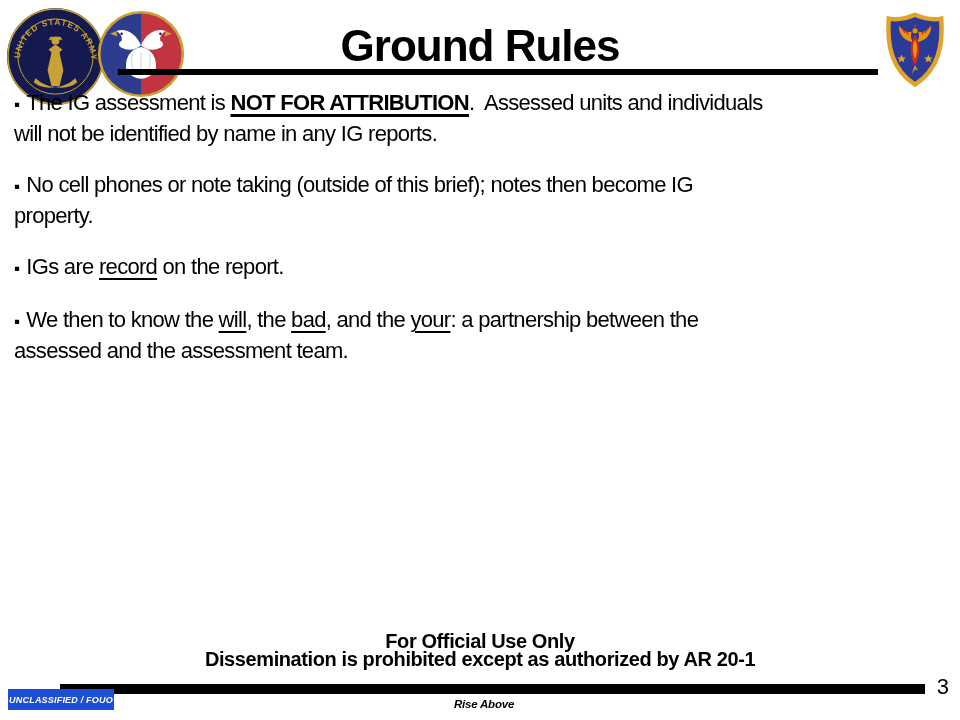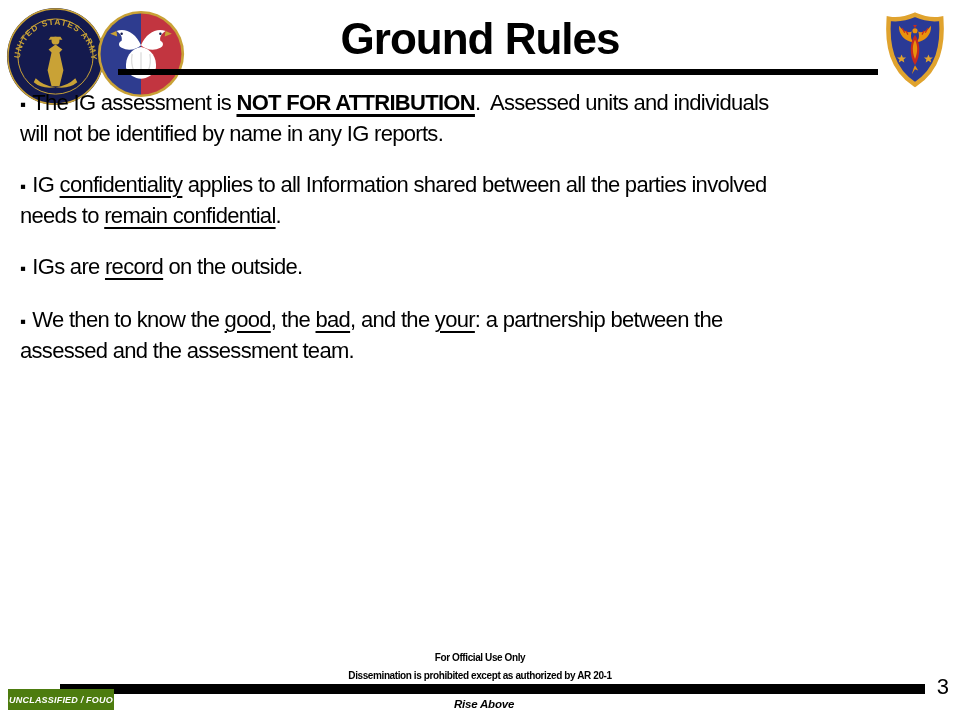--- a/index.html
+++ b/index.html
@@ -3,48 +3,48 @@
 <meta charset="utf-8">
 <style>
   html,body{margin:0;padding:0;background:#fff;}
   .slide{
     position:relative;width:960px;height:720px;background:#fff;overflow:hidden;
     font-family:"Liberation Sans",sans-serif;color:#000;
   }
   
   .title{
     position:absolute;left:0;right:0;top:6px;text-align:center;
-    font-size:44px;font-weight:bold;letter-spacing:-1px;margin:8px;
+    font-size:44px;font-weight:bold;letter-spacing:-1px;margin:15px;
   }
   .title-underline{
     position:absolute;left:118px;top:69px;width:760px;height:6px;background:#000;
   }
   .emblem-seal{position:absolute;left:6px;top:7px;width:99px;height:99px;}
   .emblem-patch{position:absolute;left:97px;top:10px;width:88px;height:88px;}
   .emblem-shield{position:absolute;left:883px;top:10px;width:64px;height:80px;}
   
   .bullets{
     position:absolute;left:14px;top:88px;width:922px;margin:0;padding:0;list-style:none;
     font-size:22px;line-height:29px;letter-spacing:-0.7px;
   }
-  .bullet{margin:0 0 22px 6px;}
+  .bullet{margin:0 0 22px 0;}
   .marker{font-size:17px;margin-right:7px;}
   .btext{white-space:pre-wrap;}
   .b{font-weight:bold;}
   .u{text-decoration:underline;text-decoration-thickness:2px;text-underline-offset:4px;}
   .b.u{text-decoration-thickness:3px;}
   
   .fouo{
-    position:absolute;left:0;right:0;top:649px;text-align:center;
-    font-size:10px;font-weight:bold;line-height:17.5px;letter-spacing:-0.4px;
+    position:absolute;left:0;right:0;top:633px;text-align:center;
+    font-size:20px;font-weight:bold;line-height:17.5px;letter-spacing:-0.4px;
   }
   .bottom-bar{position:absolute;left:60px;top:684px;width:865px;height:10px;background:#000;}
   .page-number{position:absolute;right:11px;top:674px;font-size:22px;}
   .class-badge{
-    position:absolute;left:8px;top:689px;width:106px;height:21px;background:#4d7c0f;
+    position:absolute;left:8px;top:689px;width:106px;height:21px;background:#1d4ed8;
     color:#fff;font-size:9px;font-weight:bold;font-style:italic;
     display:flex;align-items:center;justify-content:center;letter-spacing:0.2px;
   }
   .motto{
     position:absolute;left:8px;right:0;top:698px;text-align:center;
     font-size:11.5px;font-weight:bold;font-style:italic;letter-spacing:-0.2px;
   }
 </style>
 </head>
 <body>
@@ -105,24 +105,24 @@
       <polygon transform="translate(71,74)" points="0,-7 2,-2.2 7,-2.2 3.2,0.9 4.3,5.7 0,2.8 -4.3,5.7 -3.2,0.9 -7,-2.2 -2,-2.2"></polygon>
     </g>
   </svg>
 
   <h1 class="title">Ground Rules</h1>
   <div class="title-underline"></div>
 
   <ul class="bullets">
     <li class="bullet"><span class="marker">▪</span><span class="btext"><span>The IG assessment is </span><span class="b u">NOT FOR ATTRIBUTION</span><span>.  Assessed units and individuals
 will not be identified by name in any IG reports.</span></span></li>
-    <li class="bullet"><span class="marker">▪</span><span class="btext"><span>IG </span><span class="u">confidentiality</span><span> applies to all Information shared between all the parties involved
-needs to </span><span class="u">remain confidential</span><span>.</span></span></li>
-    <li class="bullet"><span class="marker">▪</span><span class="btext"><span>IGs are </span><span class="u">record</span><span> on the outside.</span></span></li>
-    <li class="bullet"><span class="marker">▪</span><span class="btext"><span>We then to know the </span><span class="u">good</span><span>, the </span><span class="u">bad</span><span>, and the </span><span class="u">your</span><span>: a partnership between the
+    <li class="bullet"><span class="marker">▪</span><span class="btext"><span>No cell phones or note taking (outside of this brief); notes then become IG
+property.</span></span></li>
+    <li class="bullet"><span class="marker">▪</span><span class="btext"><span>IGs are </span><span class="u">record</span><span> on the report.</span></span></li>
+    <li class="bullet"><span class="marker">▪</span><span class="btext"><span>We then to know the </span><span class="u">will</span><span>, the </span><span class="u">bad</span><span>, and the </span><span class="u">your</span><span>: a partnership between the
 assessed and the assessment team.</span></span></li>
   </ul>
 
   <div class="fouo">
     <div>For Official Use Only</div>
     <div>Dissemination is prohibited except as authorized by AR 20-1</div>
   </div>
   <div class="bottom-bar"></div>
   <div class="page-number">3</div>
   <div class="class-badge">UNCLASSIFIED / FOUO</div>

